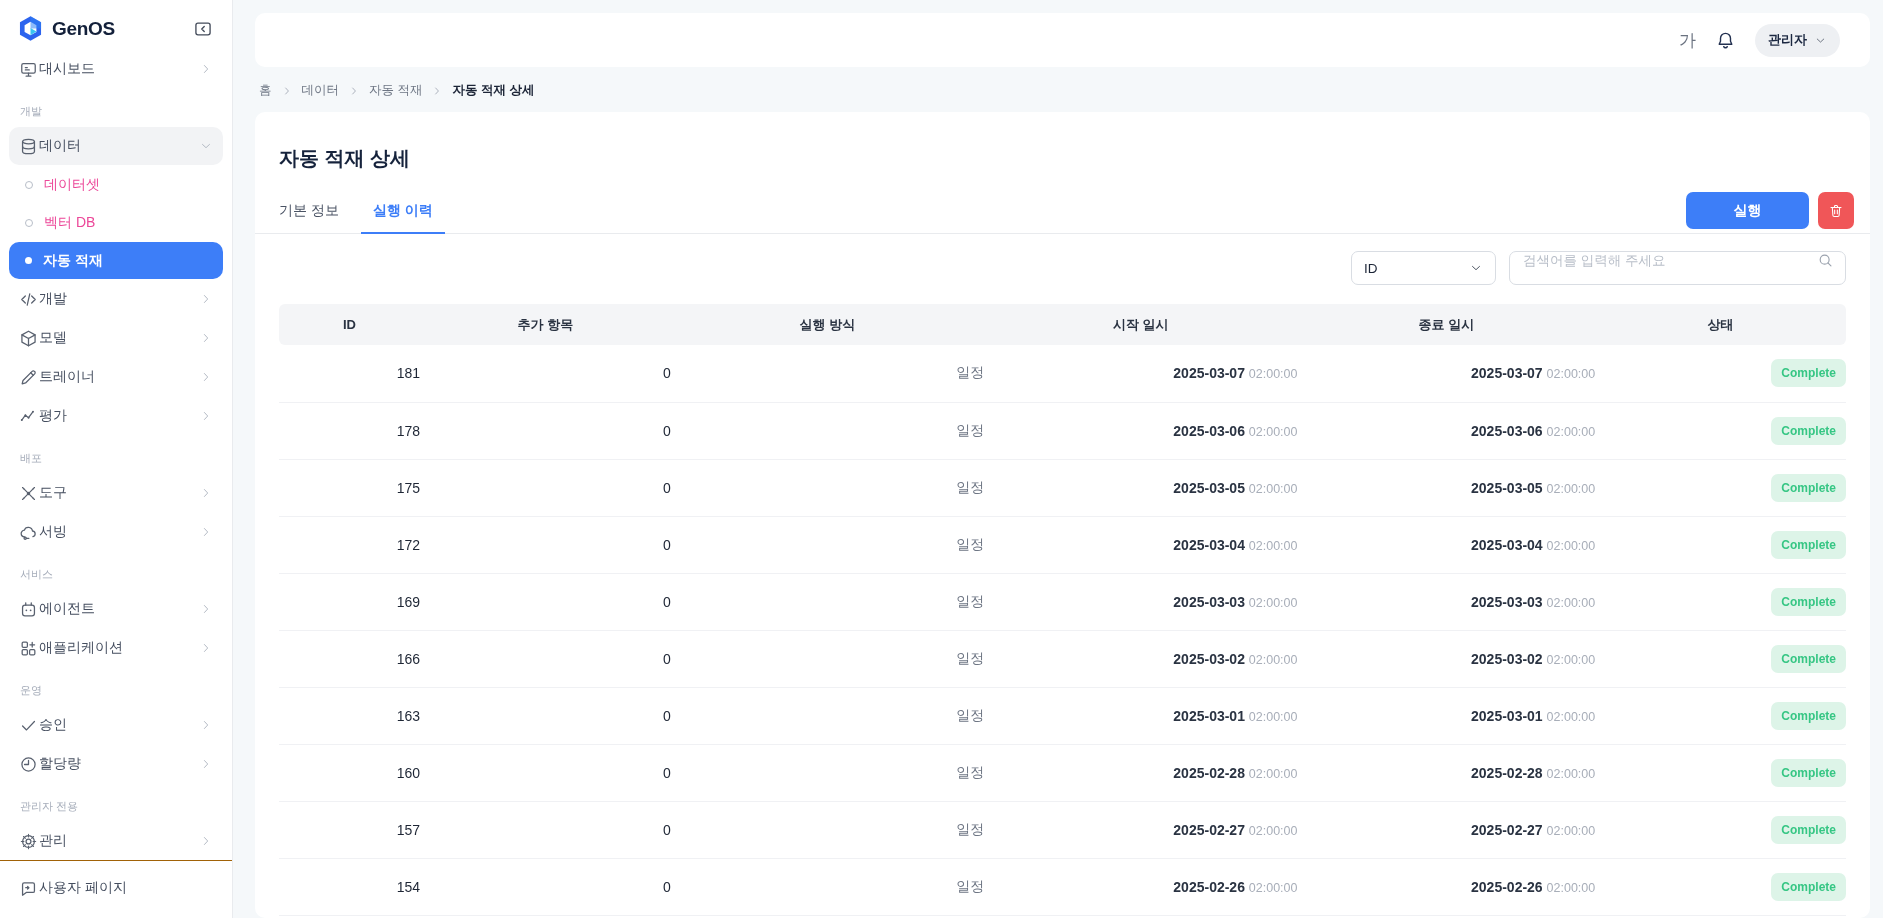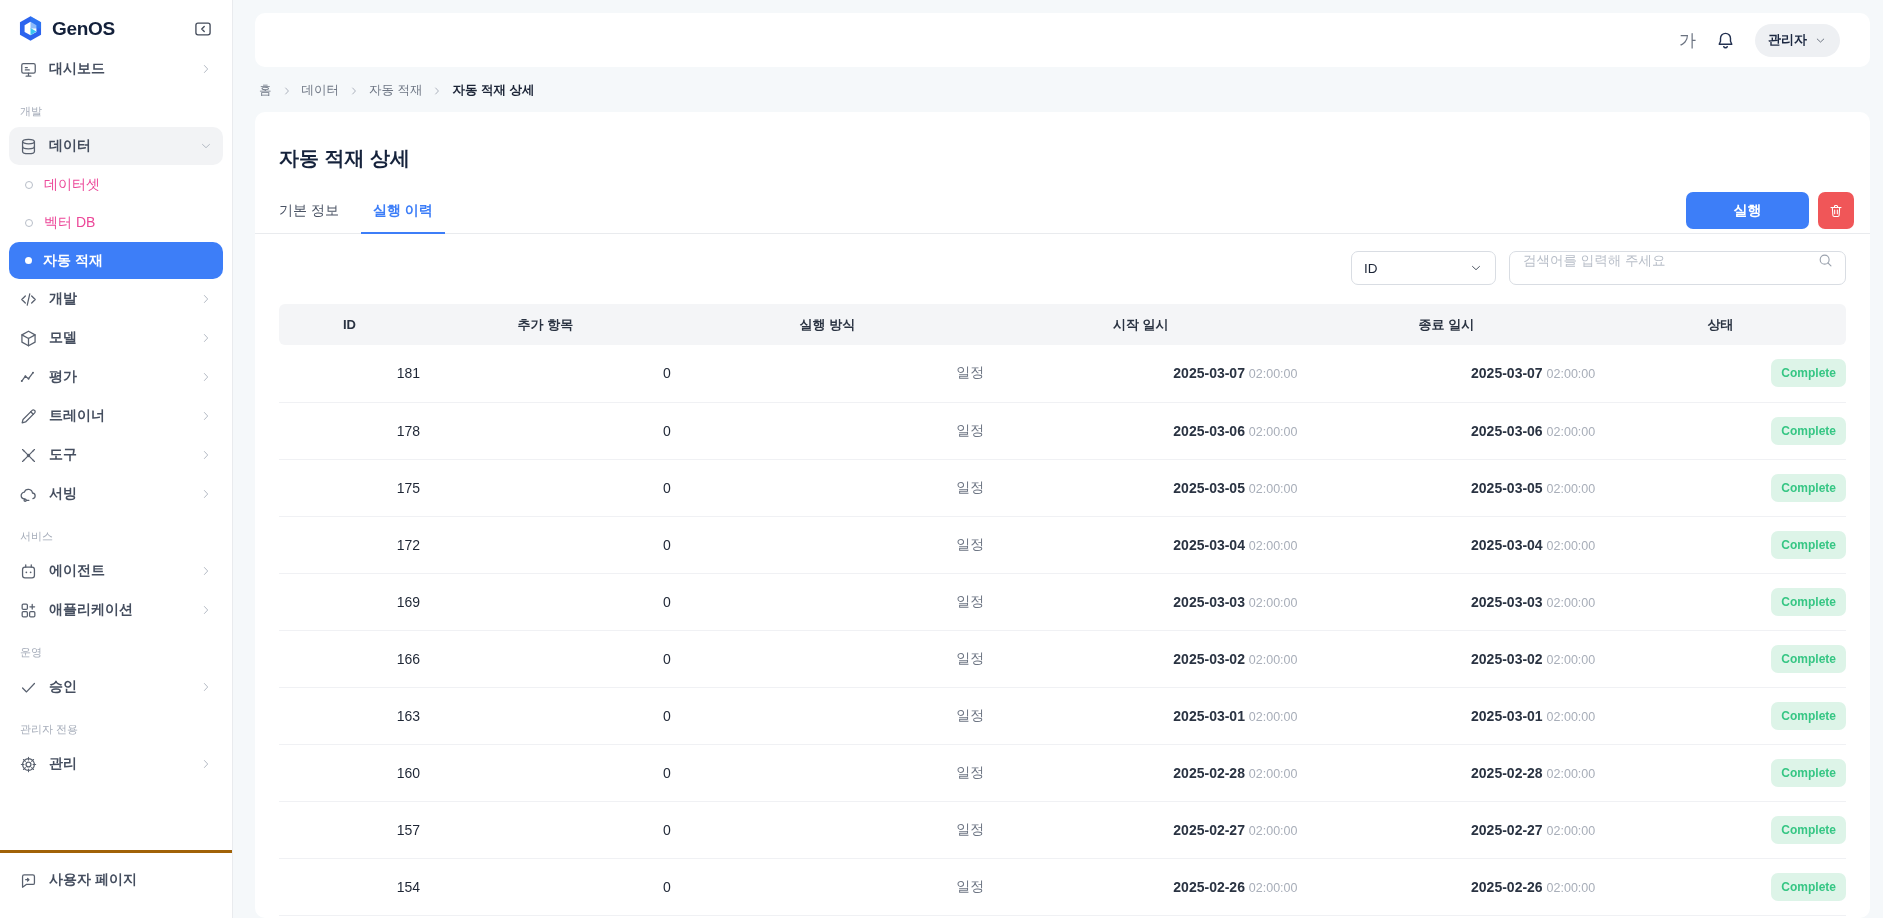--- a/index.html
+++ b/index.html
@@ -21,40 +21,40 @@
     display: flex; flex-direction: column;
   }
   .sidebar-header { display: flex; align-items: center; justify-content: space-between; padding: 15px 19px 6px 17px; }
   .logo { display: flex; align-items: center; gap: 8px; cursor: pointer; }
   .logo-mark { width: 27px; height: 27px; }
   .logo-text { font-size: 19px; font-weight: bold; color: #13203a; letter-spacing: -0.3px; }
   .collapse-btn { width: 20px; height: 20px; color: #434b5a; cursor: pointer; }
   .nav { flex: 1; padding: 2px 9px 0; overflow: hidden; }
   .group-label { font-size: 11px; color: #a6adba; padding: 15px 11px 8px; }
   .nav-item {
-    height: 38px; display: flex; align-items: center; gap: 11px;
+    height: 38px; display: flex; align-items: center; gap: 1px;
     padding: 0 10px; border-radius: 10px; color: #454e5f; font-size: 14px;
-    cursor: pointer; margin-bottom: 1px; font-weight: bold;
+    cursor: pointer; margin-bottom: 1px;
   }
   .nav-item.expanded { background: #f2f3f5; }
   .nav-item .icon { width: 19px; height: 19px; color: #59616f; flex: none; }
   .nav-item .label { white-space: nowrap; }
   .nav-item .chev { margin-left: auto; width: 14px; height: 14px; color: #aeb5bf; }
   .sub-item {
     height: 37px; display: flex; align-items: center;
     padding: 0 10px; border-radius: 10px; color: #ec4899; font-size: 14px;
     cursor: pointer; margin-bottom: 1px;
   }
   .sub-item .dot {
     width: 8px; height: 8px; border: 1.5px solid #b8bec8; border-radius: 50%;
     margin: 0 11px 0 6px; flex: none;
   }
   .sub-item.active { background: #3d7ef8; color: #fff; font-weight: bold; }
   .sub-item.active .dot { width: 7px; height: 7px; border: none; background: #fff; }
-  .sidebar-footer { margin-top: auto; border-top: 3px solid #a16207; padding: 8px 9px 18px; }
+  .sidebar-footer { margin-top: auto; border-top: 1px solid #a16207; padding: 8px 9px 10px; }
 
   
   .main { flex: 1; display: flex; flex-direction: column; padding: 13px 13px 0 22px; overflow: hidden; }
   .topbar {
     background: #fff; border-radius: 10px; height: 54px; flex: none;
     display: flex; align-items: center; justify-content: flex-end; gap: 19px; padding: 0 30px;
   }
   .font-btn { font-size: 17px; color: #6a7280; cursor: pointer; }
   .bell-btn { width: 21px; height: 21px; color: #223050; cursor: pointer; }
   .profile-pill {
@@ -214,49 +214,50 @@
       <span class="label">모델</span>
       <span class="chev">
           <svg viewBox="0 0 24 24" fill="none" stroke="currentColor" stroke-width="1.6" stroke-linecap="round" stroke-linejoin="round">
             <path d="m9.3 6 5.6 6-5.6 6"></path>
           </svg>
         </span>
     </div>
     <div class="nav-item">
       <span class="icon">
           <svg viewBox="0 0 24 24" fill="none" stroke="currentColor" stroke-width="1.6" stroke-linecap="round" stroke-linejoin="round">
+            <path d="M4 20l1.1-4.3L16.6 4.2a2.05 2.05 0 0 1 2.9 0l.3.3a2.05 2.05 0 0 1 0 2.9L8.3 18.9 4 20z"></path>
+            <path d="M14.8 6l3.2 3.2"></path>
+          </svg>
+        </span>
+      <span class="label">트레이너</span>
+      <span class="chev">
+          <svg viewBox="0 0 24 24" fill="none" stroke="currentColor" stroke-width="1.6" stroke-linecap="round" stroke-linejoin="round">
+            <path d="m9.3 6 5.6 6-5.6 6"></path>
+          </svg>
+        </span>
+    </div>
+    <div class="nav-item">
+      <span class="icon">
+          <svg viewBox="0 0 24 24" fill="none" stroke="currentColor" stroke-width="1.6" stroke-linecap="round" stroke-linejoin="round">
             <path d="M3.5 16.5l4.6-6.1 4 3.1 5.6-7.6"></path>
             <circle cx="3.5" cy="16.5" r="1.2" fill="currentColor" stroke="none"></circle>
             <circle cx="8.1" cy="10.4" r="1.2" fill="currentColor" stroke="none"></circle>
             <circle cx="12.1" cy="13.5" r="1.2" fill="currentColor" stroke="none"></circle>
             <circle cx="17.7" cy="5.9" r="1.2" fill="currentColor" stroke="none"></circle>
           </svg>
         </span>
       <span class="label">평가</span>
       <span class="chev">
           <svg viewBox="0 0 24 24" fill="none" stroke="currentColor" stroke-width="1.6" stroke-linecap="round" stroke-linejoin="round">
             <path d="m9.3 6 5.6 6-5.6 6"></path>
           </svg>
         </span>
     </div>
-    <div class="nav-item">
-      <span class="icon">
-          <svg viewBox="0 0 24 24" fill="none" stroke="currentColor" stroke-width="1.6" stroke-linecap="round" stroke-linejoin="round">
-            <path d="M4 20l1.1-4.3L16.6 4.2a2.05 2.05 0 0 1 2.9 0l.3.3a2.05 2.05 0 0 1 0 2.9L8.3 18.9 4 20z"></path>
-            <path d="M14.8 6l3.2 3.2"></path>
-          </svg>
-        </span>
-      <span class="label">트레이너</span>
-      <span class="chev">
-          <svg viewBox="0 0 24 24" fill="none" stroke="currentColor" stroke-width="1.6" stroke-linecap="round" stroke-linejoin="round">
-            <path d="m9.3 6 5.6 6-5.6 6"></path>
-          </svg>
-        </span>
-    </div>
-
+
+    <div class="group-label">배포</div>
     <div class="nav-item">
       <span class="icon">
           <svg viewBox="0 0 24 24" fill="none" stroke="currentColor" stroke-width="1.6" stroke-linecap="round" stroke-linejoin="round">
             <path d="M6.2 6.2 17.8 17.8M17.8 6.2 6.2 17.8"></path>
             <path d="M4.5 4.5 6.2 6.2M19.5 4.5 17.8 6.2M4.5 19.5 6.2 17.8M19.5 19.5l-1.7-1.7"></path>
             <circle cx="12" cy="12" r="1.4"></circle>
           </svg>
         </span>
       <span class="label">도구</span>
       <span class="chev">
@@ -316,20 +317,34 @@
     </div>
 
     <div class="group-label">운영</div>
     <div class="nav-item">
       <span class="icon">
           <svg viewBox="0 0 24 24" fill="none" stroke="currentColor" stroke-width="1.6" stroke-linecap="round" stroke-linejoin="round">
             <path d="M4.5 12.6l5 5L19.5 7"></path>
           </svg>
         </span>
       <span class="label">승인</span>
+      <span class="chev">
+          <svg viewBox="0 0 24 24" fill="none" stroke="currentColor" stroke-width="1.6" stroke-linecap="round" stroke-linejoin="round">
+            <path d="m9.3 6 5.6 6-5.6 6"></path>
+          </svg>
+        </span>
+    </div>
+    <div class="nav-item">
+      <span class="icon">
+          <svg viewBox="0 0 24 24" fill="none" stroke="currentColor" stroke-width="1.6" stroke-linecap="round" stroke-linejoin="round">
+            <circle cx="12" cy="12" r="8.3"></circle>
+            <path d="M12 6.8V12H7"></path>
+          </svg>
+        </span>
+      <span class="label">할당량</span>
       <span class="chev">
           <svg viewBox="0 0 24 24" fill="none" stroke="currentColor" stroke-width="1.6" stroke-linecap="round" stroke-linejoin="round">
             <path d="m9.3 6 5.6 6-5.6 6"></path>
           </svg>
         </span>
     </div>
 
     <div class="group-label">관리자 전용</div>
     <div class="nav-item">
       <span class="icon">

